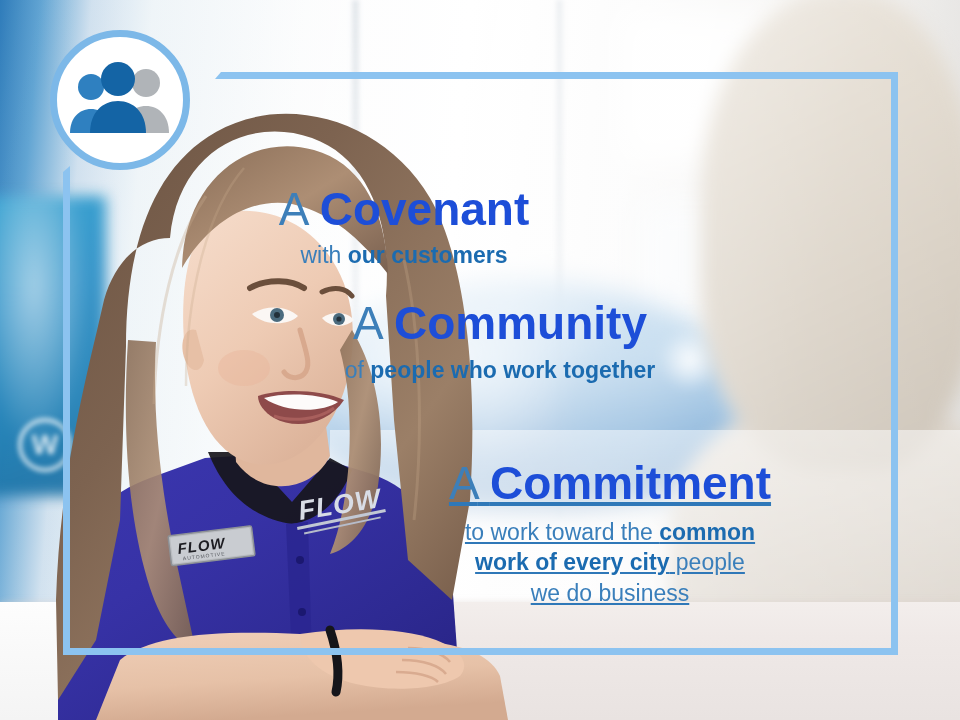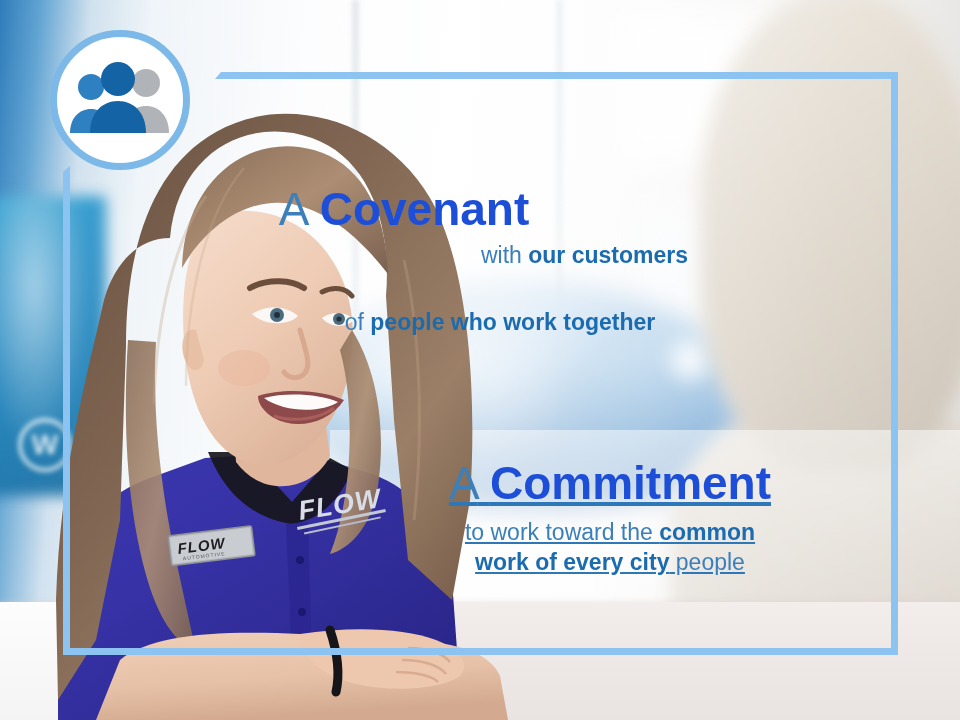--- a/index.html
+++ b/index.html
@@ -274,21 +274,21 @@
   .p-sub b {
     font-weight: bold;
     color: #1b6bb0;
   }
 
   
   #principle-0 { left: 120px; top: 186px; width: 568px; text-align: center; }
   #principle-1 { left: 180px; top: 300px; width: 640px; text-align: center; }
   #principle-2 { left: 330px; top: 460px; width: 560px; text-align: center; text-decoration: underline; }
 
-  #principle-0 .p-sub { margin-top: 6px; text-align: right; }
+  #principle-0 .p-sub { margin-top: 6px; }
   #principle-1 .p-sub { margin-top: 7px; }
   #principle-2 .p-sub { margin-top: 9px; }
 </style>
 </head>
 <body>
 
 <div id="stage">
 
   <div class="photo">
     <div class="bg-base"></div>
@@ -459,25 +459,29 @@
 
     <div class="principle" id="principle-0">
       <div class="p-title">
         <span class="art">A</span>
         <span class="word">Covenant</span>
       </div>
       <div class="p-sub"><span>with </span><b>our customers</b></div>
     </div>
 
     <div class="principle" id="principle-1">
+      <div class="p-title">
+        <span class="art">A</span>
+        <span class="word">Community</span>
+      </div>
       <div class="p-sub"><span>of </span><b>people who work together</b><br></div>
     </div>
 
     <div class="principle" id="principle-2">
       <div class="p-title">
         <span class="art">A</span>
         <span class="word">Commitment</span>
       </div>
-      <div class="p-sub"><span>to work toward the </span><b>common</b><br><b>work of every city</b><span> people</span><br></div>
+      <div class="p-sub"><span>to work toward the </span><b>common</b><br><b>work of every city</b><span> people</span><br><span>we do business</span></div>
     </div>
   </div>
 
 </div>
 
 </body></html>

